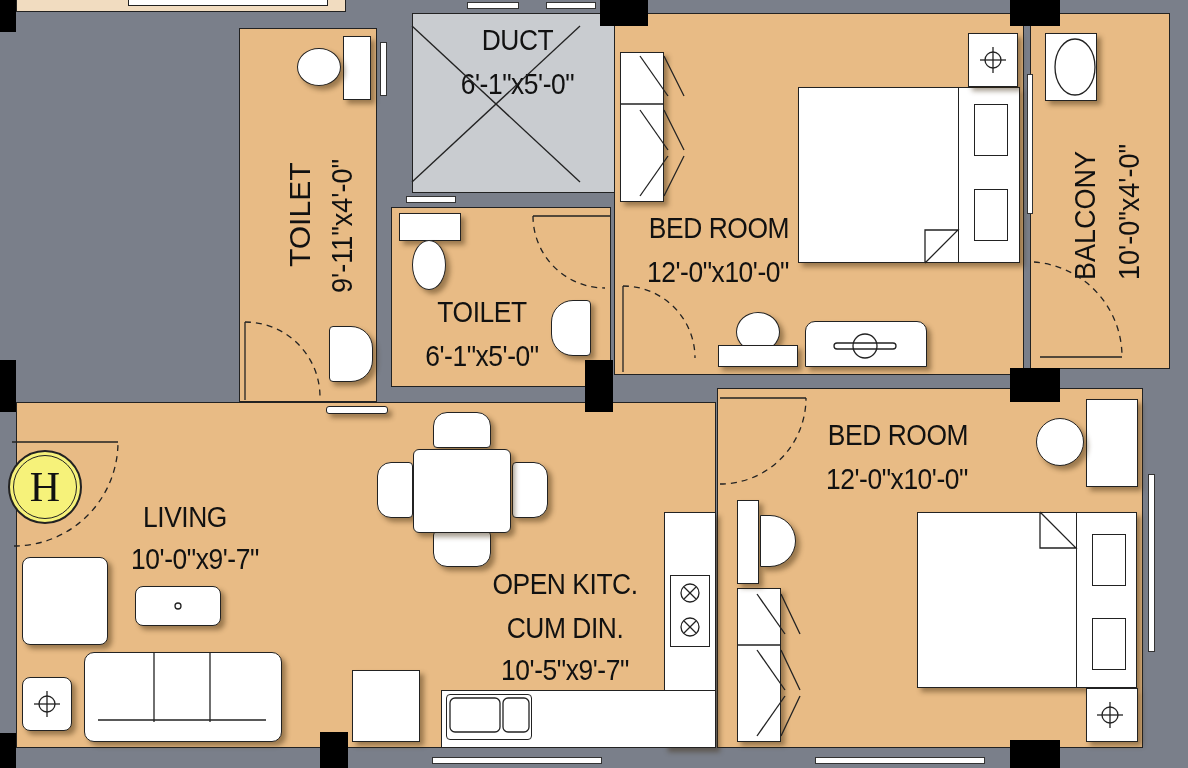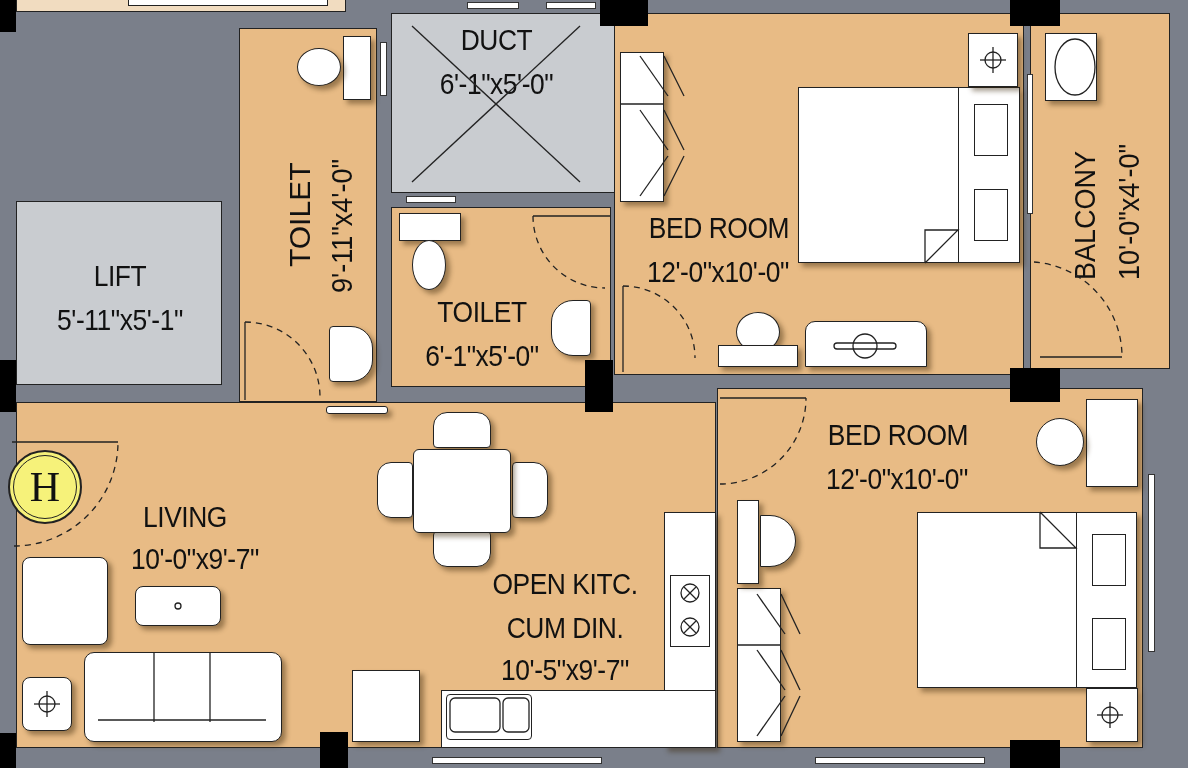--- a/index.html
+++ b/index.html
@@ -20,34 +20,30 @@
 </style>
 </head>
 <body>
 
 <div id="plan">
 
   <div class="room light" style="left:16px;top:0;width:330px;height:12px;border-top:none;"></div>
   <div class="furn" style="left:128px;top:-4px;width:200px;height:10px;box-shadow:none;"></div>
 
 
-  <div class="room grey" style="left:16px;top:201px;width:206px;height:184px;">
-    <div class="label" style="left:0;width:206px;top:56px;">LIFT</div>
-    <div class="label" style="left:0;width:206px;top:100px;">5'-11"x5'-1"</div>
-  </div>
 
   <div class="room floor" style="left:239px;top:28px;width:138px;height:374px;">
     <div class="vlabel" style="left:42px;top:238px;transform:rotate(-90deg);">TOILET</div>
     <div class="vlabel" style="left:84px;top:264px;transform:rotate(-90deg) scaleX(0.9);">9'-11"x4'-0"</div>
   </div>
   <div class="furn" style="left:343px;top:36px;width:28px;height:64px;"></div>
   <div class="furn" style="left:297px;top:48px;width:44px;height:38px;border-radius:50%;"></div>
   <div class="furn" style="left:329px;top:326px;width:44px;height:56px;border-radius:4px 22px 22px 4px;"></div>
 
-  <div class="room grey" style="left:391px;top:13px;width:248px;height:180px;">
+  <div class="room grey" style="left:412px;top:13px;width:248px;height:180px;">
     <div class="label" style="left:0;width:209px;top:8px;">DUCT</div>
     <div class="label" style="left:0;width:209px;top:52px;">6'-1"x5'-0"</div>
   </div>
 
   <div class="room floor" style="left:391px;top:207px;width:220px;height:180px;">
     <div class="label" style="left:0;width:180px;top:86px;">TOILET</div>
     <div class="label" style="left:0;width:180px;top:130px;">6'-1"x5'-0"</div>
   </div>
   <div class="furn" style="left:399px;top:213px;width:62px;height:28px;"></div>
   <div class="furn" style="left:412px;top:240px;width:34px;height:50px;border-radius:50%;"></div>

